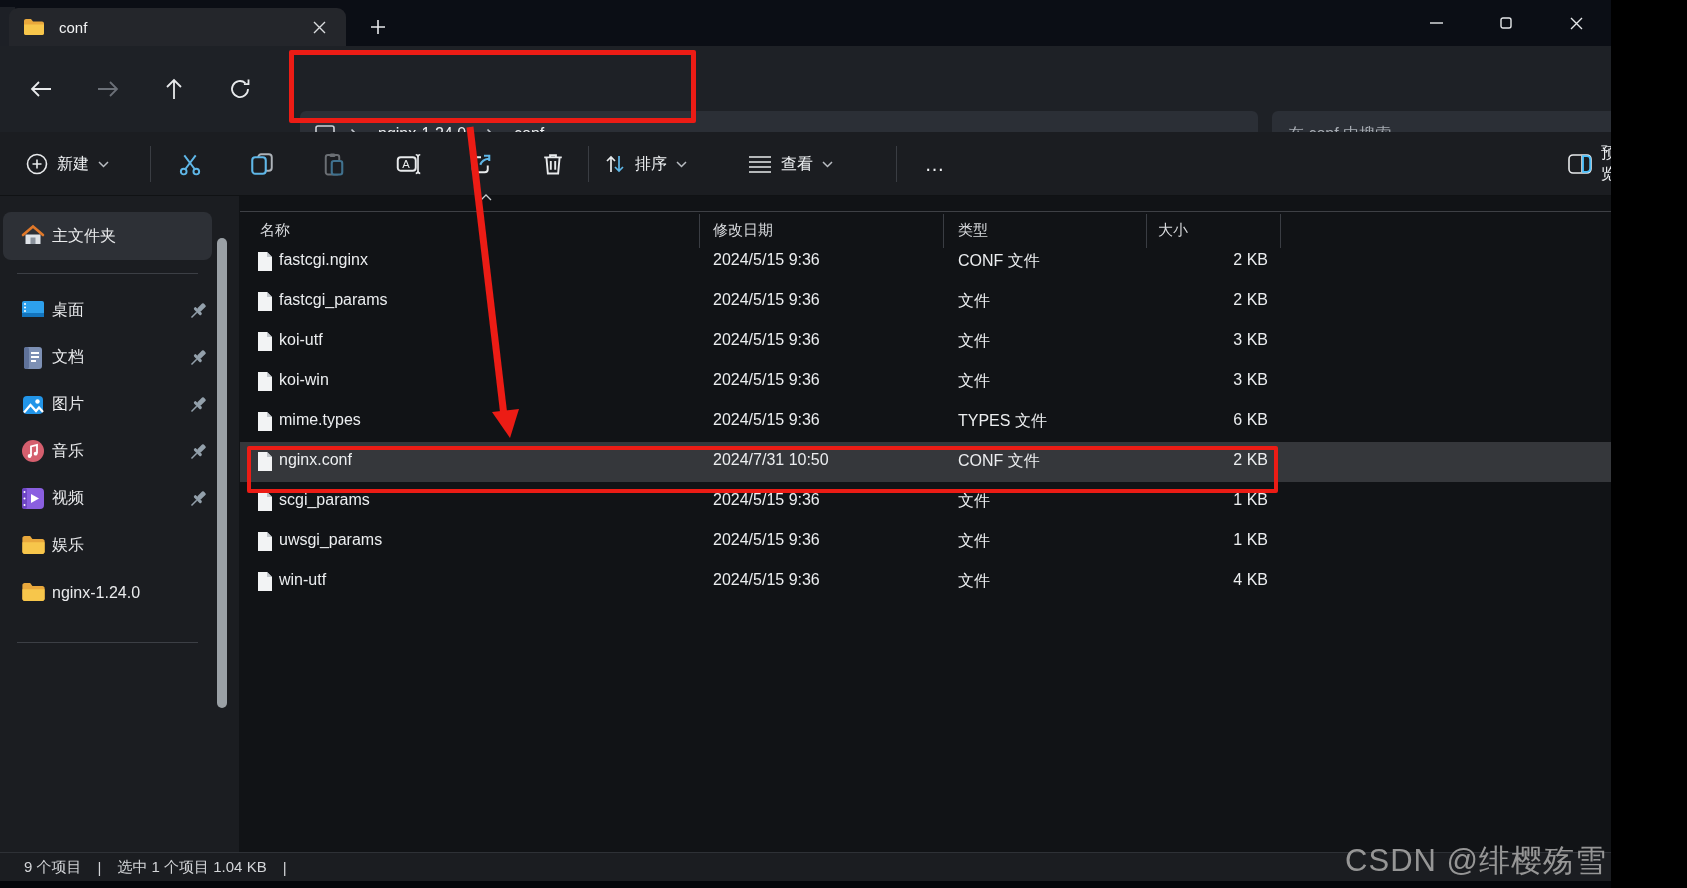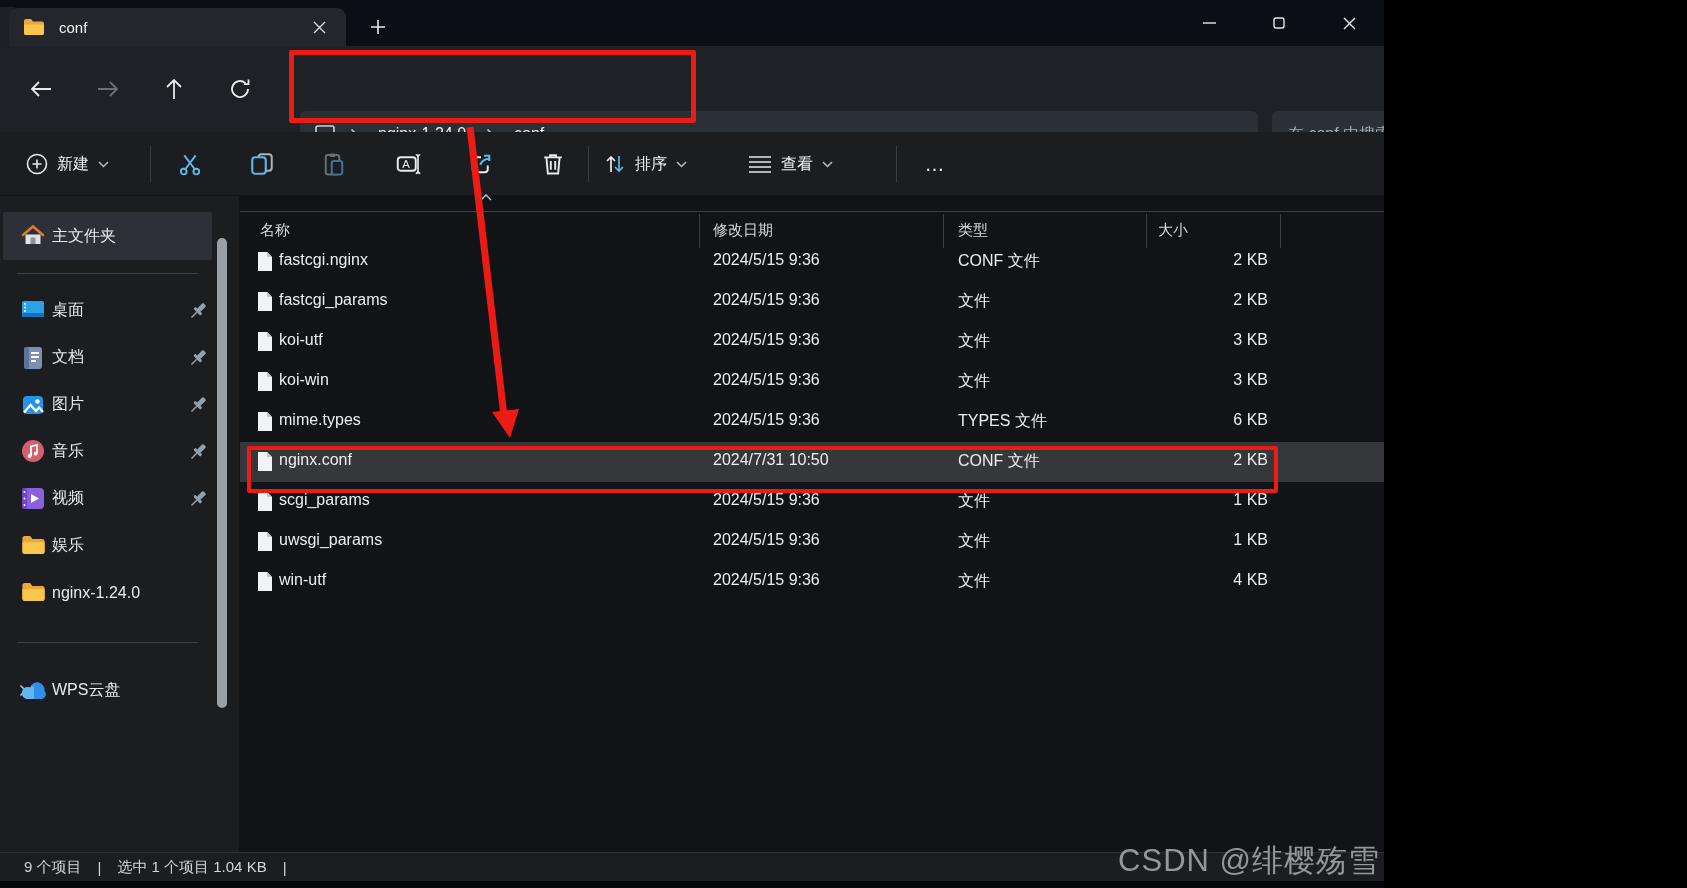--- a/index.html
+++ b/index.html
@@ -1,18 +1,18 @@
 <!DOCTYPE html>
 <html><head>
 <meta charset="utf-8">
 <style>
   * { margin:0; padding:0; box-sizing:border-box; }
   html,body { background:#000; }
   body { font-family:"Liberation Sans","DejaVu Sans",sans-serif; }
-  .screen { position:relative; width:1384px; height:888px; overflow:hidden; background:#111316; color:#e9eaec;text-decoration:underline; }
+  .screen { position:relative; width:1611px; height:888px; overflow:hidden; background:#111316; color:#e9eaec;text-decoration:underline; }
 
   
   .titlebar { position:absolute; left:0; top:0; width:100%; height:46px; background:#0b0e15; }
   .tab-corner { position:absolute; left:0; top:7px; width:15px; height:46px; background:#1d2026; border-radius:0 0 10px 0; }
   .tab { position:absolute; left:9px; top:8px; width:337px; height:38px; background:#24262b; border-radius:9px 9px 0 0;
          display:flex; align-items:center; padding:0 14px; gap:14px; font-size:15px; color:#f2f3f4; }
   .tab-close { margin-left:auto; display:flex; align-items:center; justify-content:center; width:26px; height:26px; border-radius:4px; }
   .newtab { position:absolute; left:362px; top:12px; width:32px; height:30px; display:flex; align-items:center; justify-content:center; }
   .wincontrols { position:absolute; right:0; top:0; height:46px; display:flex; }
   .wc { width:70px; height:46px; display:flex; align-items:center; justify-content:center; }
@@ -30,21 +30,21 @@
   
   .toolbar { position:absolute; left:0; top:132px; width:100%; height:64px; background:#1b1d21; border-bottom:1px solid #101214; }
   .tbtn { position:absolute; top:10px; height:44px; display:flex; align-items:center; justify-content:center; gap:9px; border-radius:5px; font-size:16px; color:#eef0f2; }
   .tb-sep { position:absolute; top:14px; width:1px; height:36px; background:#3a3d43; }
   .dots { font-size:20px; letter-spacing:3px; color:#eef0f2; }
 
   
   .sidebar { position:absolute; left:0; top:196px; width:239px; height:656px; background:#1b1d21; }
   .side-scroll { position:absolute; left:217px; top:42px; width:10px; height:470px; background:#9aa0a5; border-radius:5px; }
   .side-items { position:absolute; left:0; top:16px; width:216px; }
-  .side-item { position:relative; height:48px; margin:0 4px 0 3px; display:flex; align-items:center; gap:14px; padding-left:49px; font-size:16px; border-radius:2px; }
+  .side-item { position:relative; height:48px; margin:0 4px 0 3px; display:flex; align-items:center; gap:14px; padding-left:49px; font-size:16px; border-radius:8px; }
   .side-item.small { height:47px; }
   .side-item.sel { background:#2d3036; }
   .side-div { height:1px; background:#3c3f45; margin:13px 18px 13px 17px; }
   .si-pin { position:absolute; left:185px; top:14px; }
   .si-chev { position:absolute; left:16px; top:17px; }
   .si-label { white-space:nowrap; }
 
   .filemain { position:absolute; left:240px; top:196px; width:1447px; height:656px; background:#111316; }
   .fm-topline { position:absolute; left:0; top:15px; width:1447px; height:1px; background:#3e4045; }
   .fhead { position:absolute; left:0; top:16px; width:1447px; height:38px; font-size:15px; color:#d8dadd; }
@@ -424,34 +424,20 @@
           <svg class="ic" width="25" height="20" viewBox="0 0 22 18">
               <path d="M1 3c0-1.1.9-2 2-2h5l2 2.5h9c1.1 0 2 .9 2 2V15c0 1.1-.9 2-2 2H3c-1.1 0-2-.9-2-2z" fill="#e9a83c"></path>
               <path d="M1 6.5h20V15c0 1.1-.9 2-2 2H3c-1.1 0-2-.9-2-2z" fill="#f7c64b"></path>
             </svg>
         </span>
         <span class="si-label">nginx-1.24.0</span>
       </div>
 
       <div class="side-div" style="margin-top:26px;margin-bottom:24px"></div>
 
-      <div class="side-item small">
-        <span class="si-chev">
-          <svg class="ic" width="8" height="13" viewBox="0 0 8 13">
-              <path d="M1.5 1.5l5 5-5 5" fill="none" stroke="#b9bdc2" stroke-width="1.7"></path>
-            </svg>
-        </span>
-        <span style="position:absolute;left:18px;top:15px">
-          <svg class="ic" width="26" height="18" viewBox="0 0 26 18">
-              <path d="M7 17a6 6 0 1 1 2-11.6A7.5 7.5 0 0 1 23.5 9 4.8 4.8 0 0 1 21 17z" fill="#2f8fe8"></path>
-              <path d="M7 17a6 6 0 1 1 2-11.6A7.5 7.5 0 0 1 13 4v13z" fill="#62b6f2"></path>
-            </svg>
-        </span>
-        <span class="si-label">WPS云盘</span>
-      </div>
     </div>
     <div class="side-scroll"></div>
   </aside>
 
   <div class="filemain">
     <div class="fm-topline"></div>
     <div class="sortcaret">
       <svg class="ic" width="12" height="7" viewBox="0 0 12 7">
           <path d="M1 6l5-5 5 5" fill="none" stroke="#c9ccd0" stroke-width="1.3"></path>
         </svg>

